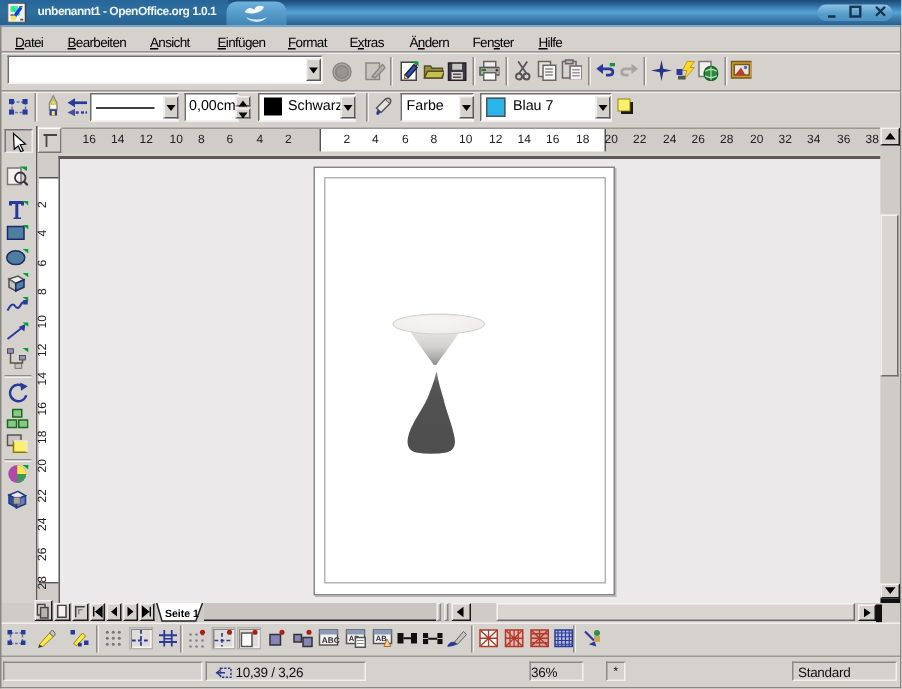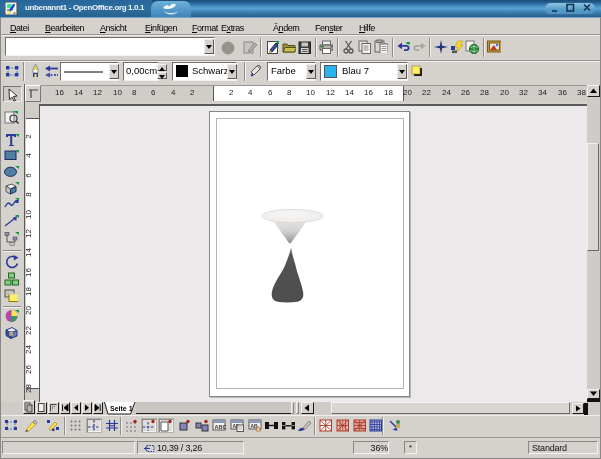--- a/index.html
+++ b/index.html
@@ -74,21 +74,21 @@
       <rect x="19" y="1.5" width="6.5" height="6.5"></rect>
       <path d="M36 1.5 l6 6 M42 1.5 l-6 6"></path>
     </g>
   </svg>
 <div class="abs" id="menubar">
 <span style="left:9px"><u>D</u>atei</span>
 <span style="left:44px"><u>B</u>earbeiten</span>
 <span style="left:99px"><u>A</u>nsicht</span>
 <span style="left:144px"><u>E</u>infügen</span>
 <span style="left:191px"><u>F</u>ormat</span>
-<span style="left:220px">E<u>x</u>tras</span>
+<span style="left:232px">E<u>x</u>tras</span>
 <span style="left:272px">Ä<u>n</u>dern</span>
 <span style="left:314px">Fen<u>s</u>ter</span>
 <span style="left:358px"><u>H</u>ilfe</span>
 </div>
 <div class="abs" id="funcbar"></div>
 <div class="combo abs" style="left:5px;top:37px;width:210px;height:19px"></div>
 <div class="combobtn abs" style="left:204px;top:39px;width:10px;height:15px">
     <i class="arrdn" style="left:1px;top:5px"></i>
   </div>
 <svg class="ticon" style="left:221px;top:41px" width="14" height="14">
@@ -618,17 +618,17 @@
       <circle cx="10" cy="3" r="2" fill="#3a8a4a"></circle>
       <path d="M8 5 L12 5 L12 9 L8 9 Z" fill="#c8a858"></path>
     </svg>
 </div>
 <div class="abs" id="statusbar">
 <div class="spanel" style="left:2px;width:133px"></div>
 <div class="spanel" style="left:137px;width:107px"><svg style="position:absolute;left:5px;top:2px" width="12" height="9">
         <rect x="4" y="1.5" width="7" height="6" fill="none" stroke="#2a3a9a" stroke-dasharray="1.5 1" stroke-width="1"></rect>
         <path d="M1 4.5 h6 M4 2.5 L1.5 4.5 L4 6.5" stroke="#2a3a9a" fill="none"></path>
       </svg><span style="margin-left:19px">10,39 / 3,26</span></div>
-<div class="spanel" style="left:353px;width:36px;text-align:right">36%</div>
+<div class="spanel" style="left:353px;width:36px;text-align:left">36%</div>
 <div class="spanel" style="left:404px;width:13px;text-align:center;font-size:8px">*</div>
 <div class="spanel" style="left:528px;width:70px"><span style="margin-left:3px">Standard</span></div>
 </div>
 <div class="abs" style="left:0;top:17px;width:601px;height:442px;border-left:1px solid #8a8884;border-right:1px solid #8a8884;border-bottom:1px solid #8a8884;pointer-events:none"></div>
 
 </body></html>

